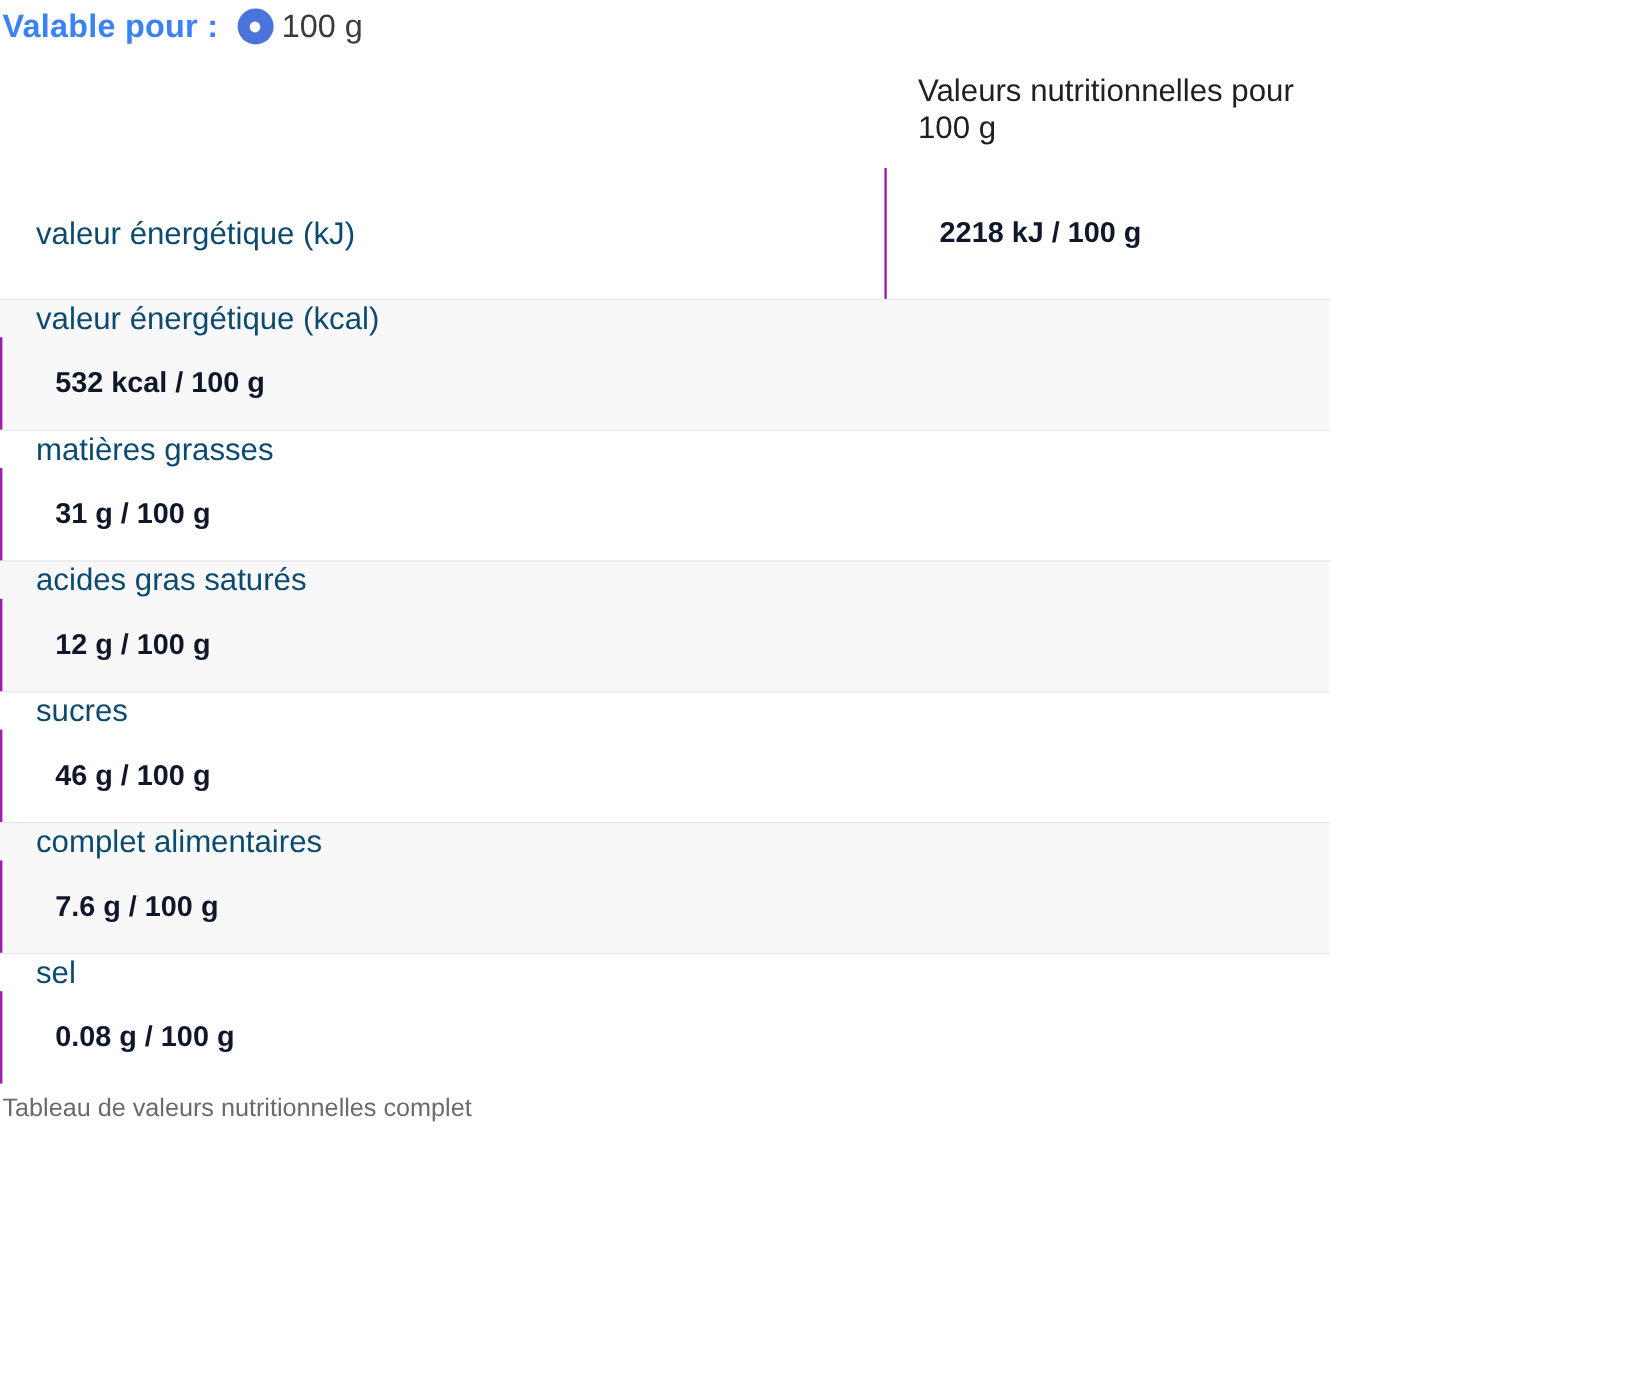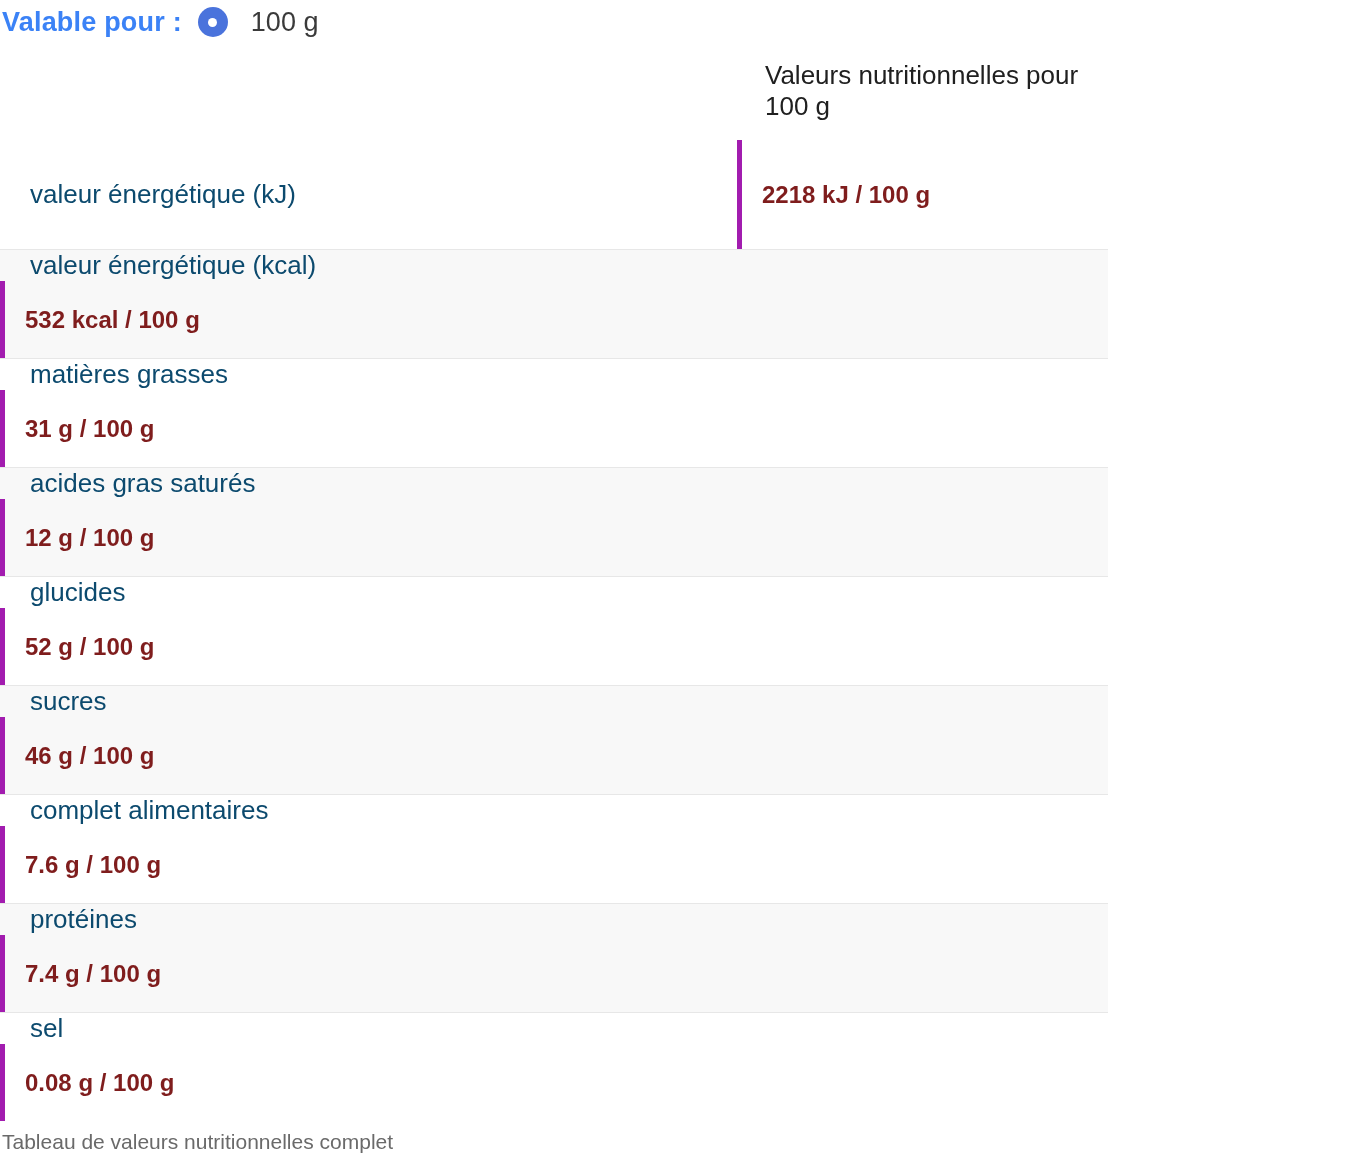--- a/index.html
+++ b/index.html
@@ -43,21 +43,21 @@
   }
   .radio-dot {
     position: absolute;
     left: 50%; top: 50%;
     width: 9px; height: 9px;
     margin: -4.5px 0 0 -4.5px;
     border-radius: 50%;
     background: #ffffff;
   }
   .portion-label {
-    margin-left: 23px;
+    margin-left: 7px;
     font-size: 27px;
     color: #3a3a3a;
   }
 
   
   .nutri-table { width: 1108px; }
   .table-header {
     height: 98px;
     display: flex;
     align-items: center;
@@ -80,25 +80,25 @@
   .cell { display: flex; align-items: center; }
   .cell.label {
     width: 737px;
     flex: 0 0 auto;
     padding-left: 30px;
     font-size: 26px;
     color: #0c4a6e;
   }
   .cell.value {
     flex: 1;
-    border-left: 5px solid #a21caf;
-    padding-left: 20px;
+    border-left: 2px solid #a21caf;
+    padding-left: 44px;
     font-size: 24px;
     font-weight: bold;
-    color: #7f1d1d;
+    color: #0f172a;
   }
 
   
   .footer-link {
     margin-top: 9px;
     padding-left: 2px;
     font-size: 21px;
     color: #6a6a6a;
     cursor: pointer;
     display: inline-block;
@@ -136,39 +136,31 @@
   <div class="row">
     <div class="cell label">matières grasses</div>
     <div class="cell value">31 g / 100 g</div>
   </div>
 
   <div class="row">
     <div class="cell label">acides gras saturés</div>
     <div class="cell value">12 g / 100 g</div>
   </div>
 
-  <div class="row">
-    <div class="cell label">glucides</div>
-    <div class="cell value">52 g / 100 g</div>
-  </div>
 
   <div class="row">
     <div class="cell label">sucres</div>
     <div class="cell value">46 g / 100 g</div>
   </div>
 
   <div class="row">
     <div class="cell label">complet alimentaires</div>
     <div class="cell value">7.6 g / 100 g</div>
   </div>
 
-  <div class="row">
-    <div class="cell label">protéines</div>
-    <div class="cell value">7.4 g / 100 g</div>
-  </div>
 
   <div class="row">
     <div class="cell label">sel</div>
     <div class="cell value">0.08 g / 100 g</div>
   </div>
 </div>
   </div>
 
   <span class="footer-link">Tableau de valeurs nutritionnelles complet</span>
 

